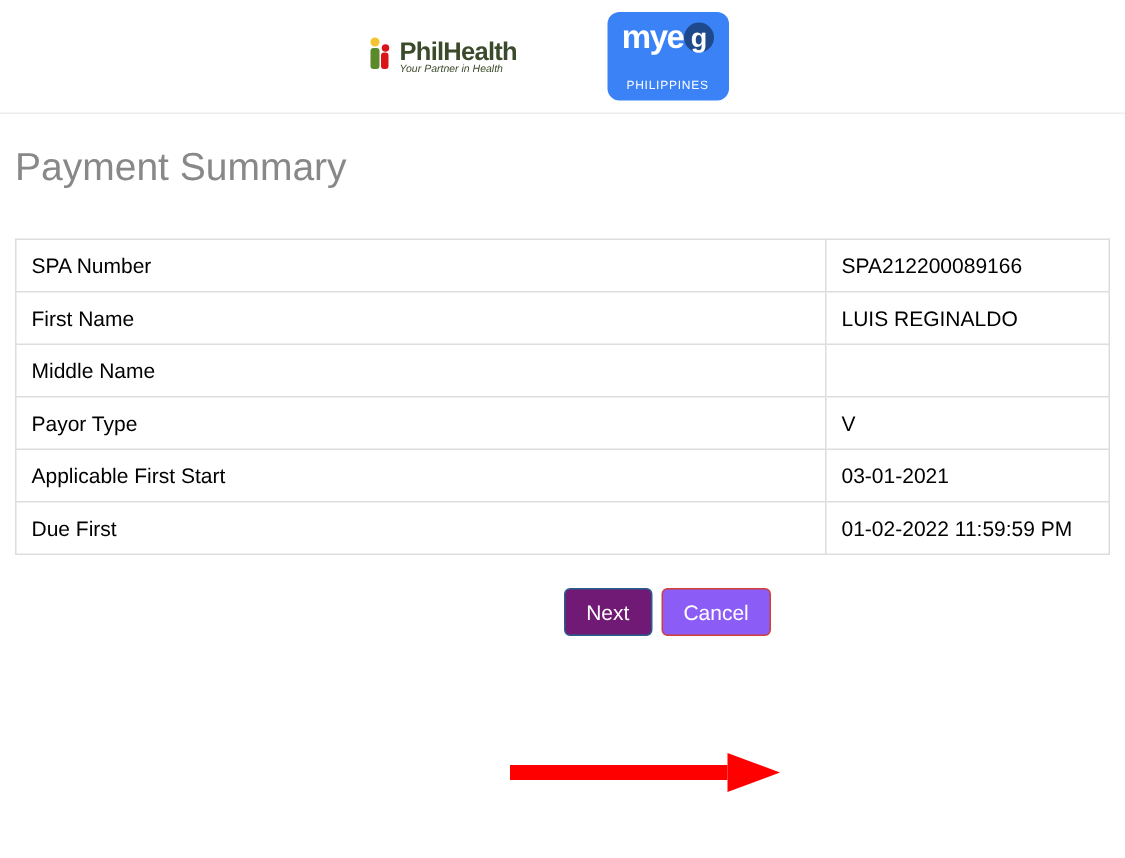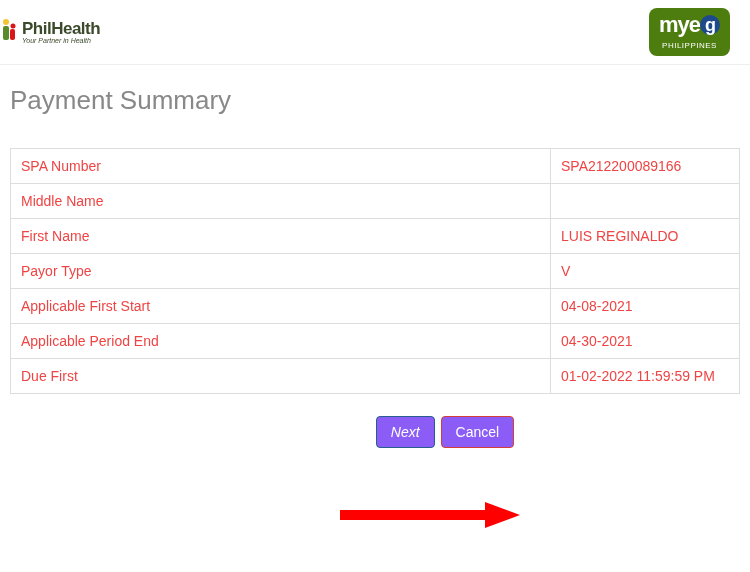--- a/index.html
+++ b/index.html
@@ -6,21 +6,21 @@
     body {
       font-family: -apple-system, BlinkMacSystemFont, "Segoe UI", Helvetica, Arial, sans-serif;
       background: #fff;
       width: 750px;
       height: 572px;
       overflow: hidden;
       position: relative;
     }
     .header {
       display: flex;
-      justify-content: space-between;
+      justify-content: center;
       align-items: center;
       gap: 60px;
       padding: 8px 20px 8px 0;
       border-bottom: 1px solid #eee;
     }
     .philhealth-logo {
       display: flex;
       align-items: center;
       gap: 4px;
     }
@@ -39,21 +39,21 @@
       font-weight: 600;
       color: #3a4a2a;
       letter-spacing: -0.5px;
     }
     .philhealth-tag {
       font-size: 7px;
       color: #3a4a2a;
       font-style: italic;
     }
     .myeg-logo {
-      background: #4d7c0f;
+      background: #3b82f6;
       border-radius: 8px;
       padding: 6px 10px;
       text-align: center;
       line-height: 1;
     }
     .myeg-main {
       font-size: 22px;
       font-weight: 700;
       color: #fff;
       letter-spacing: -1px;
@@ -67,42 +67,42 @@
       height: 20px;
       line-height: 20px;
       text-align: center;
       font-size: 18px;
       vertical-align: 1px;
     }
     .myeg-sub {
       font-size: 8px;
       color: #fff;
       letter-spacing: 0.5px;
-      margin-top: 6px;
+      margin-top: 17px;
     }
     .content {
       padding: 20px 10px 0 10px;
     }
     .page-title {
       font-size: 26px;
       font-weight: 400;
       color: #888;
       margin-bottom: 32px;
     }
     .summary-table {
       width: 100%;
       border-collapse: collapse;
     }
     .summary-table tr {
       border: 1px solid #ddd;
     }
     .summary-table td {
       padding: 9px 10px;
       font-size: 14px;
-      color: #ef4444;
+      color: #000000;
       border: 1px solid #ddd;
       vertical-align: middle;
     }
     .summary-table td:first-child {
       width: 540px;
     }
     .button-row {
       display: flex;
       justify-content: center;
       gap: 6px;
@@ -112,23 +112,22 @@
     .btn {
       padding: 7px 14px;
       font-size: 14px;
       border-radius: 4px;
       border: 1px solid transparent;
       color: #fff;
       cursor: pointer;
       font-family: inherit;
     }
     .btn-primary {
-      background: #8b5cf6;
+      background: #701a75;
       border-color: #285e8e;
-      font-style: italic;
     }
     .btn-danger {
       background: #8b5cf6;
       border-color: #d43f3a;
     }
     .arrow {
       position: absolute;
       left: 340px;
       top: 500px;
       pointer-events: none;
@@ -163,38 +162,34 @@
 <div class="content">
   <h2 class="page-title">Payment Summary</h2>
 
   <table class="summary-table">
     <tbody id="summary-body">
         <tr>
           <td>SPA Number</td>
           <td>SPA212200089166</td>
         </tr>
         <tr>
+          <td>First Name</td>
+          <td>LUIS REGINALDO</td>
+        </tr>
+        <tr>
           <td>Middle Name</td>
           <td></td>
         </tr>
         <tr>
-          <td>First Name</td>
-          <td>LUIS REGINALDO</td>
-        </tr>
-        <tr>
           <td>Payor Type</td>
           <td>V</td>
         </tr>
         <tr>
           <td>Applicable First Start</td>
-          <td>04-08-2021</td>
-        </tr>
-        <tr>
-          <td>Applicable Period End</td>
-          <td>04-30-2021</td>
+          <td>03-01-2021</td>
         </tr>
         <tr>
           <td>Due First</td>
           <td>01-02-2022 11:59:59 PM</td>
         </tr>
       </tbody>
   </table>
 
   <div class="button-row">
     <button class="btn btn-primary">Next</button>

